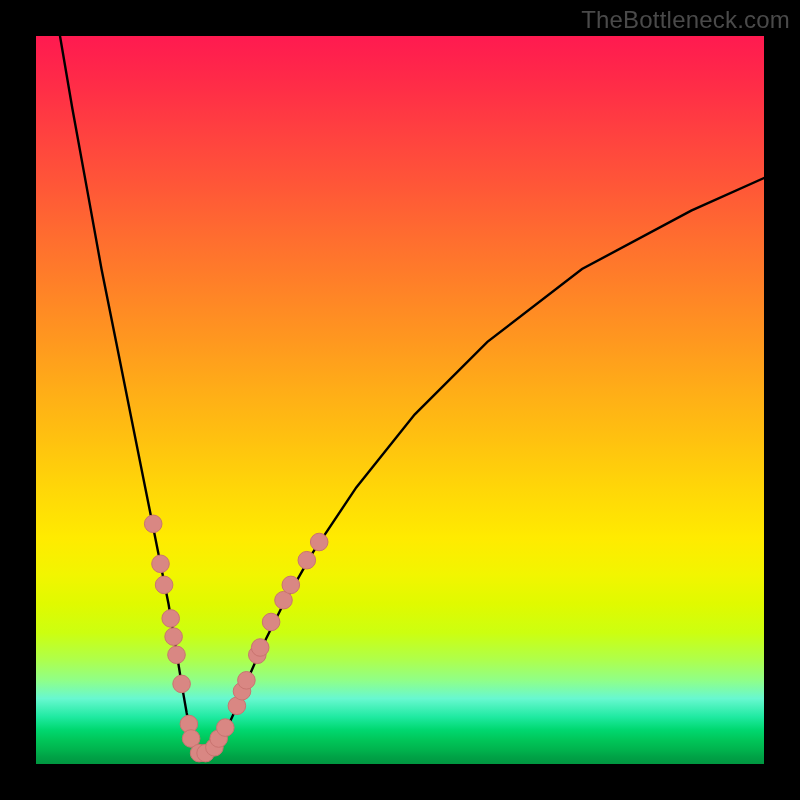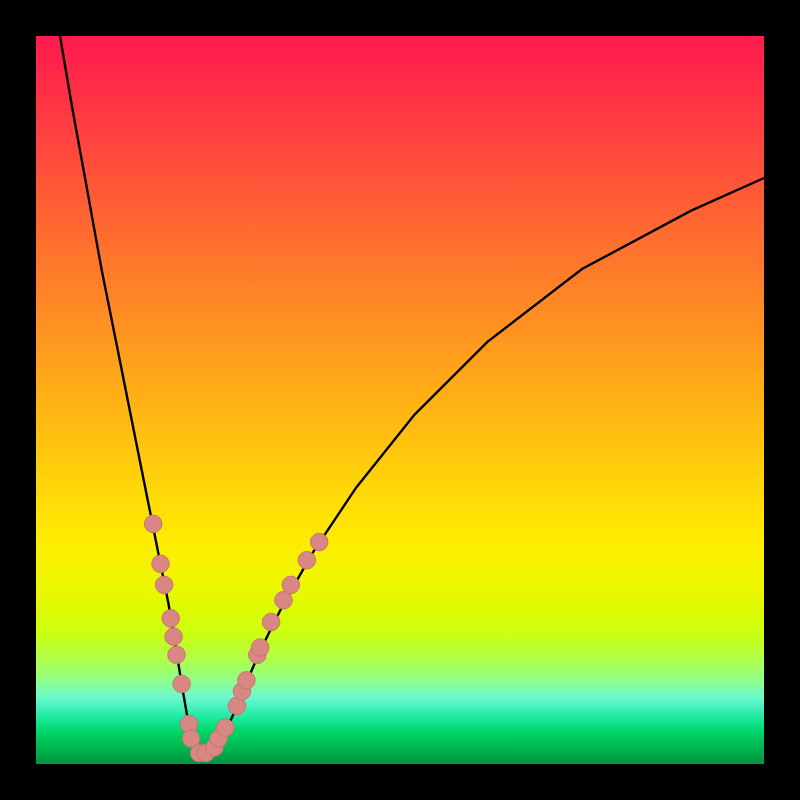--- a/index.html
+++ b/index.html
@@ -65,20 +65,21 @@
     top: 0;
     left: 0;
     width: 728px;
     height: 728px;
   }
 </style>
 </head>
 <body>
 
 <div class="frame">
+  <div class="watermark">TheBottleneck.com</div>
   <div class="plot-area">
     <svg class="curve" viewBox="0 0 728 728">
       <path id="curve-path" fill="none" stroke="#000000" stroke-width="2.4" stroke-linecap="round" d="M24.0,0.0 L36.4,72.8 L51.0,152.9 L65.5,233.0 L80.1,305.8 L94.6,378.6 L109.2,451.4 L122.3,516.9 L132.5,567.8 L139.8,611.5 L145.6,647.9 L150.7,677.0 L155.1,698.9 L160.2,713.4 L165.3,719.3 L171.1,719.3 L178.4,713.4 L187.8,698.9 L198.0,677.0 L209.7,647.9 L225.7,611.5 L247.5,567.8 L276.6,516.9 L320.3,451.4 L378.6,378.6 L451.4,305.8 L546.0,233.0 L655.2,174.7 L728.0,142.0"></path>
       <g id="markers">
           <circle cx="117.2" cy="487.8" r="8.8" fill="#d98783" stroke="#c97470" stroke-width="1"></circle>
           <circle cx="124.5" cy="527.8" r="8.8" fill="#d98783" stroke="#c97470" stroke-width="1"></circle>
           <circle cx="128.1" cy="548.9" r="8.8" fill="#d98783" stroke="#c97470" stroke-width="1"></circle>
           <circle cx="134.7" cy="582.4" r="8.8" fill="#d98783" stroke="#c97470" stroke-width="1"></circle>
           <circle cx="137.6" cy="600.6" r="8.8" fill="#d98783" stroke="#c97470" stroke-width="1"></circle>
           <circle cx="140.5" cy="618.8" r="8.8" fill="#d98783" stroke="#c97470" stroke-width="1"></circle>

